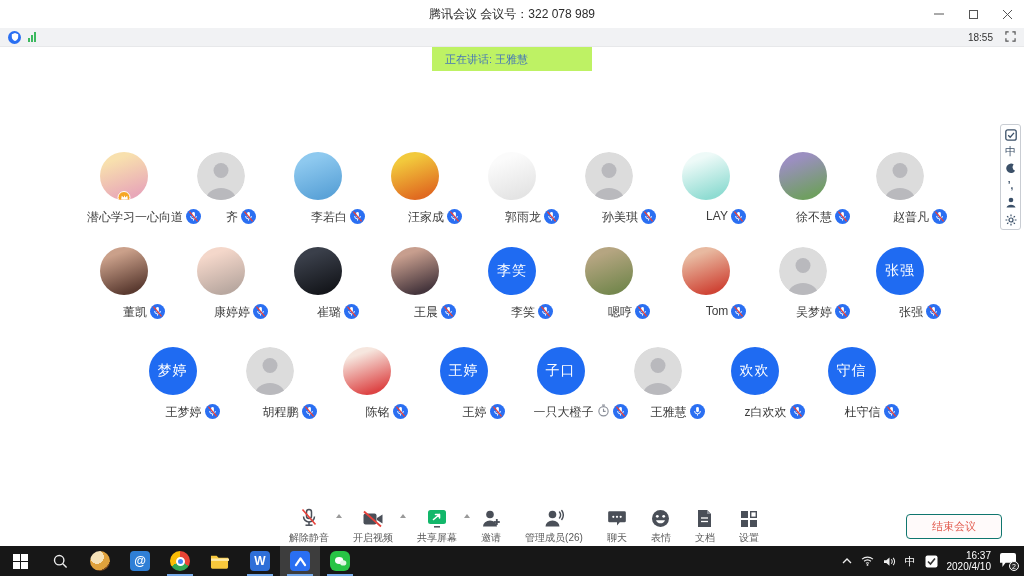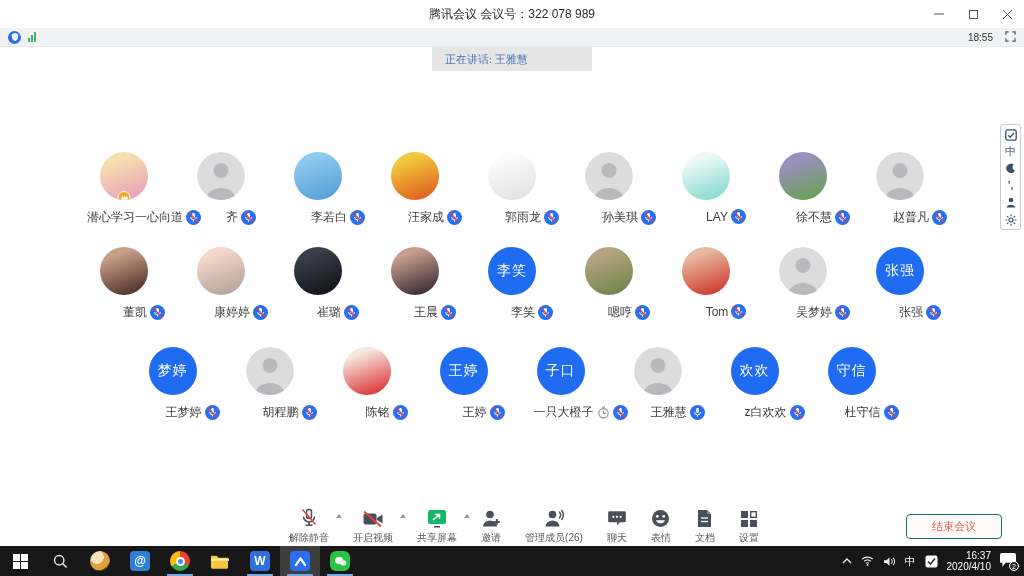--- a/index.html
+++ b/index.html
@@ -16,33 +16,33 @@
   
   .subbar { position:absolute; top:28px; left:0; right:0; height:19px; background:#f1f2f4; border-bottom:1px solid #e7e8ea; display:flex; padding:0 8px; }
   .subbar-left { display:flex; align-items:center; gap:7px; }
   .shield-ic { width:13px; height:13px; border-radius:50%; background:#2a6ff2; display:flex; align-items:center; justify-content:center; }
   .sig { display:flex; align-items:flex-end; gap:1px; height:10px; }
   .sig i { width:2px; background:#3cb95f; display:block; }
   .subbar-right { margin-left:auto; display:flex; align-items:center; gap:12px; }
   .subtime { font-size:10px; color:#333; }
 
   
-  .banner { position:absolute; top:47px; left:50%; transform:translateX(-50%); height:24px; background:#e5e5e5; color:#4576b8; font-size:11px; line-height:24px; padding:0 16px 0 13px; min-width:160px; white-space:nowrap;font-family:Liberation Serif, serif; }
+  .banner { position:absolute; top:47px; left:50%; transform:translateX(-50%); height:24px; background:#bef264; color:#4576b8; font-size:11px; line-height:24px; padding:0 16px 0 13px; min-width:160px; white-space:nowrap; }
 
   
   .prow { position:absolute; left:0; right:0; display:flex; justify-content:center; }
   .prow[data-row="0"] { top:152px; }
   .prow[data-row="1"] { top:247px; }
   .prow[data-row="2"] { top:347px; }
   .cell { width:97px; display:flex; flex-direction:column; align-items:center; flex:0 0 auto; }
   .avatar { width:48px; height:48px; border-radius:50%; overflow:hidden; position:relative; flex:0 0 auto; }
   .avatar.txt { background:#1f6bf2; display:flex; align-items:center; justify-content:center; overflow:visible; }
   .avatar.txt span { color:#fff; font-size:14px; letter-spacing:1px; }
   .hostbadge { position:absolute; left:50%; bottom:-4px; transform:translateX(-50%); width:13px; height:13px; border-radius:50%; background:#f6a623; border:1.5px solid #fff; display:flex; align-items:center; justify-content:center; }
-  .nrow { margin-top:9px; display:flex; align-items:center; gap:3px; white-space:nowrap;margin-left:40px; }
+  .nrow { margin-top:9px; display:flex; gap:3px; white-space:nowrap;margin-left:40px; }
   .pname { font-size:12px; color:#3c3c3c; }
 
   
   .btoolbar { position:absolute; left:0; right:0; top:505px; height:41px; background:#fff; display:flex; align-items:center; justify-content:center;padding-left:24px; }
   .titem { display:flex; flex-direction:column; align-items:center; padding:0 12px; position:relative; cursor:default; }
   .titem .ticon { height:21px; display:flex; align-items:flex-end; justify-content:center; }
   .titem .tlabel { font-size:10px; color:#5a5a5a; margin-top:3px; }
   .caret { position:absolute; top:7px; right:-1px; width:0; height:0; border-left:3.5px solid transparent; border-right:3.5px solid transparent; border-bottom:4.5px solid #9a9a9a; }
   .endbtn { position:absolute; right:22px; top:514px; font-size:11px; color:#e25a4d; background:#fffafa; border:1px solid #0f766e; border-radius:4px; padding:4px 25px; cursor:default; }
 

